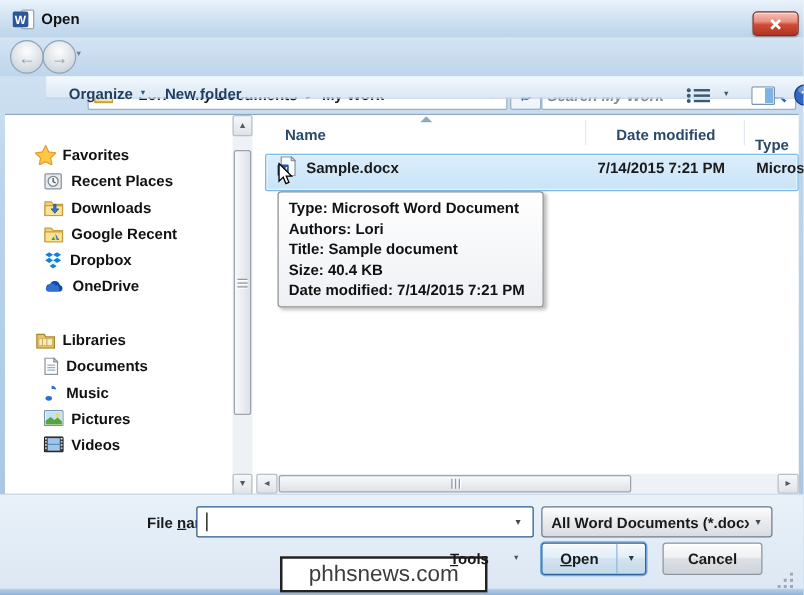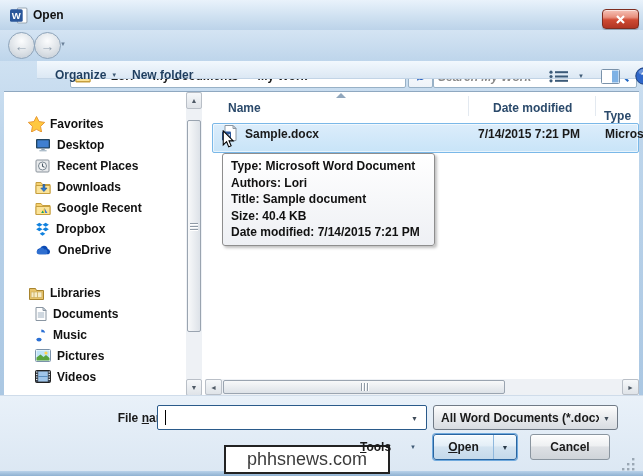--- a/index.html
+++ b/index.html
@@ -184,31 +184,20 @@
         <span>
           <svg width="17" height="16" viewBox="0 0 18 17">
               <path d="M9 .5l2.7 5.4 6 .9-4.4 4.2 1.1 6L9 14.2 3.6 17l1.1-6L.3 6.8l6-.9z" fill="#ffc840" stroke="#e6952f"></path>
             </svg>
         </span>
         <span class="lbl">Favorites</span>
       </div>
       <div class="side-row itm">
         <span>
           <svg width="16" height="14" viewBox="0 0 16 14">
-              <rect x="1" y="1" width="14" height="9.5" rx="1" fill="#20435f"></rect>
-              <rect x="2.3" y="2.3" width="11.4" height="7" fill="#3f7fd0"></rect>
-              <rect x="6.3" y="10.5" width="3.4" height="1.6" fill="#8ca0b0"></rect>
-              <rect x="4.4" y="12" width="7.2" height="1.4" fill="#aebecb"></rect>
-            </svg>
-        </span>
-        <span class="lbl">Desktop</span>
-      </div>
-      <div class="side-row itm">
-        <span>
-          <svg width="16" height="14" viewBox="0 0 16 14">
               <rect x="1" y="1" width="13" height="12" rx="1" fill="#e8eaec" stroke="#8a939c"></rect>
               <circle cx="7.5" cy="7" r="4" fill="#f4f5f6" stroke="#7a8791"></circle>
               <path d="M7.5 4.4v2.8l2 1.2" stroke="#4a5a66" fill="none" stroke-width="1.1"></path>
             </svg>
         </span>
         <span class="lbl">Recent Places</span>
       </div>
       <div class="side-row itm">
         <span>
           <svg width="16" height="14" viewBox="0 0 16 14">

